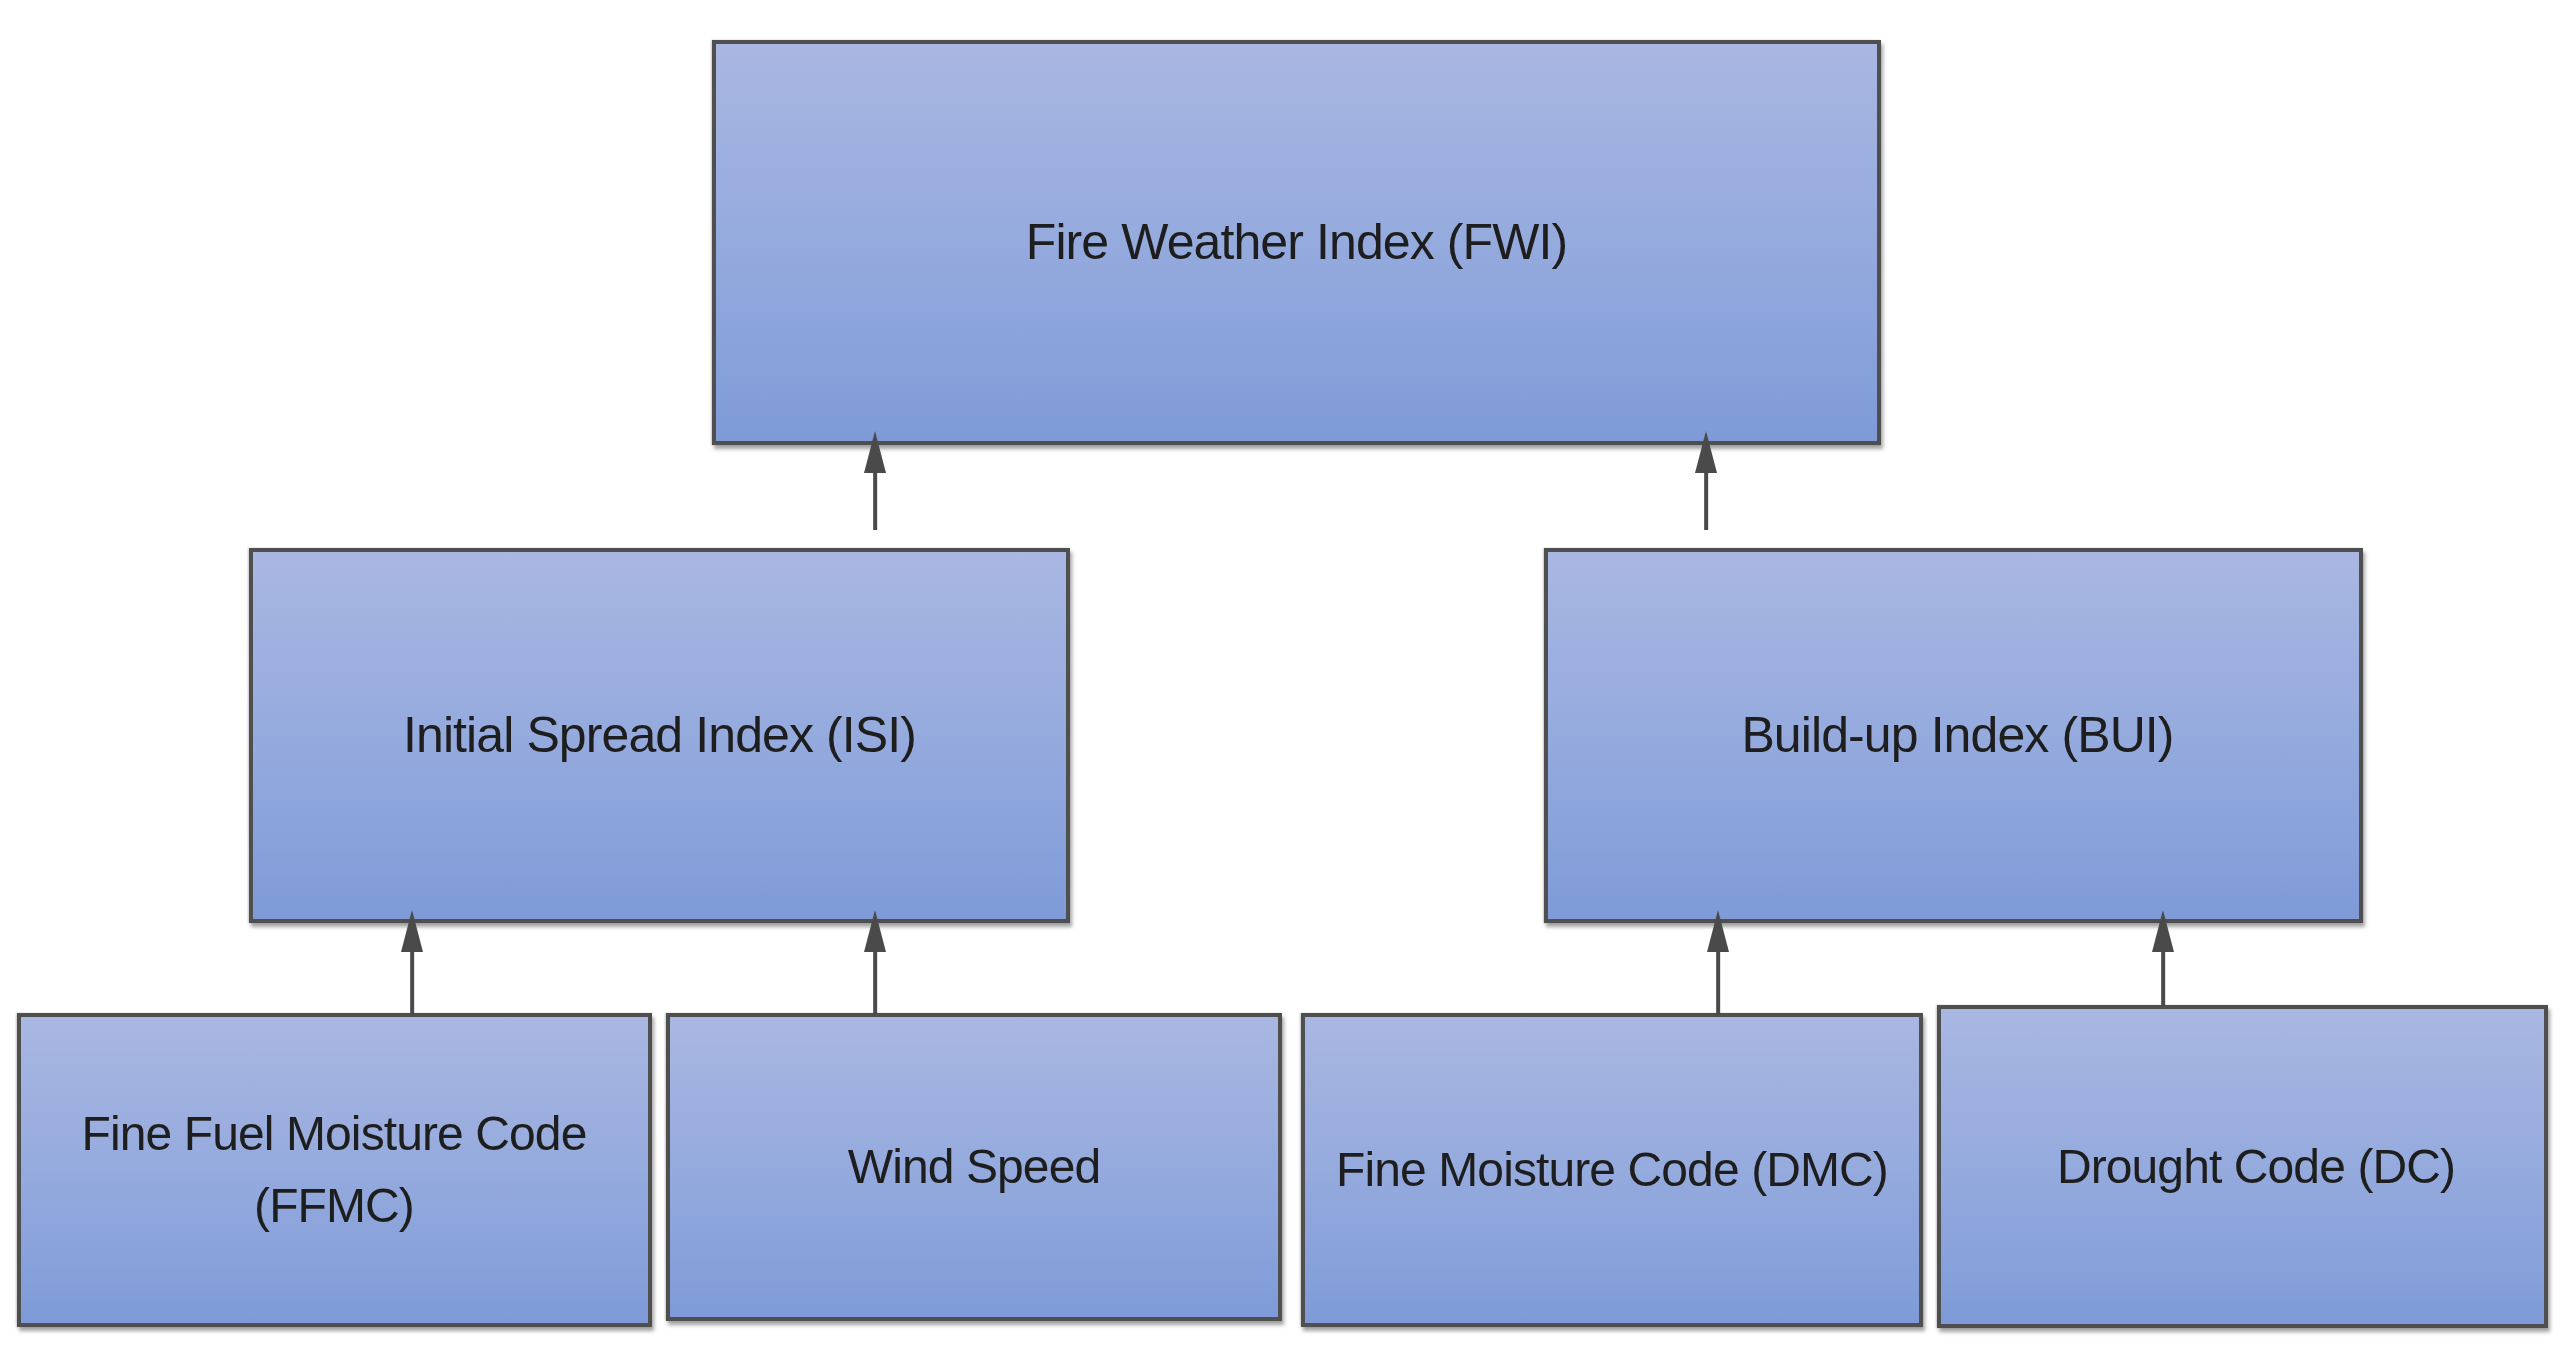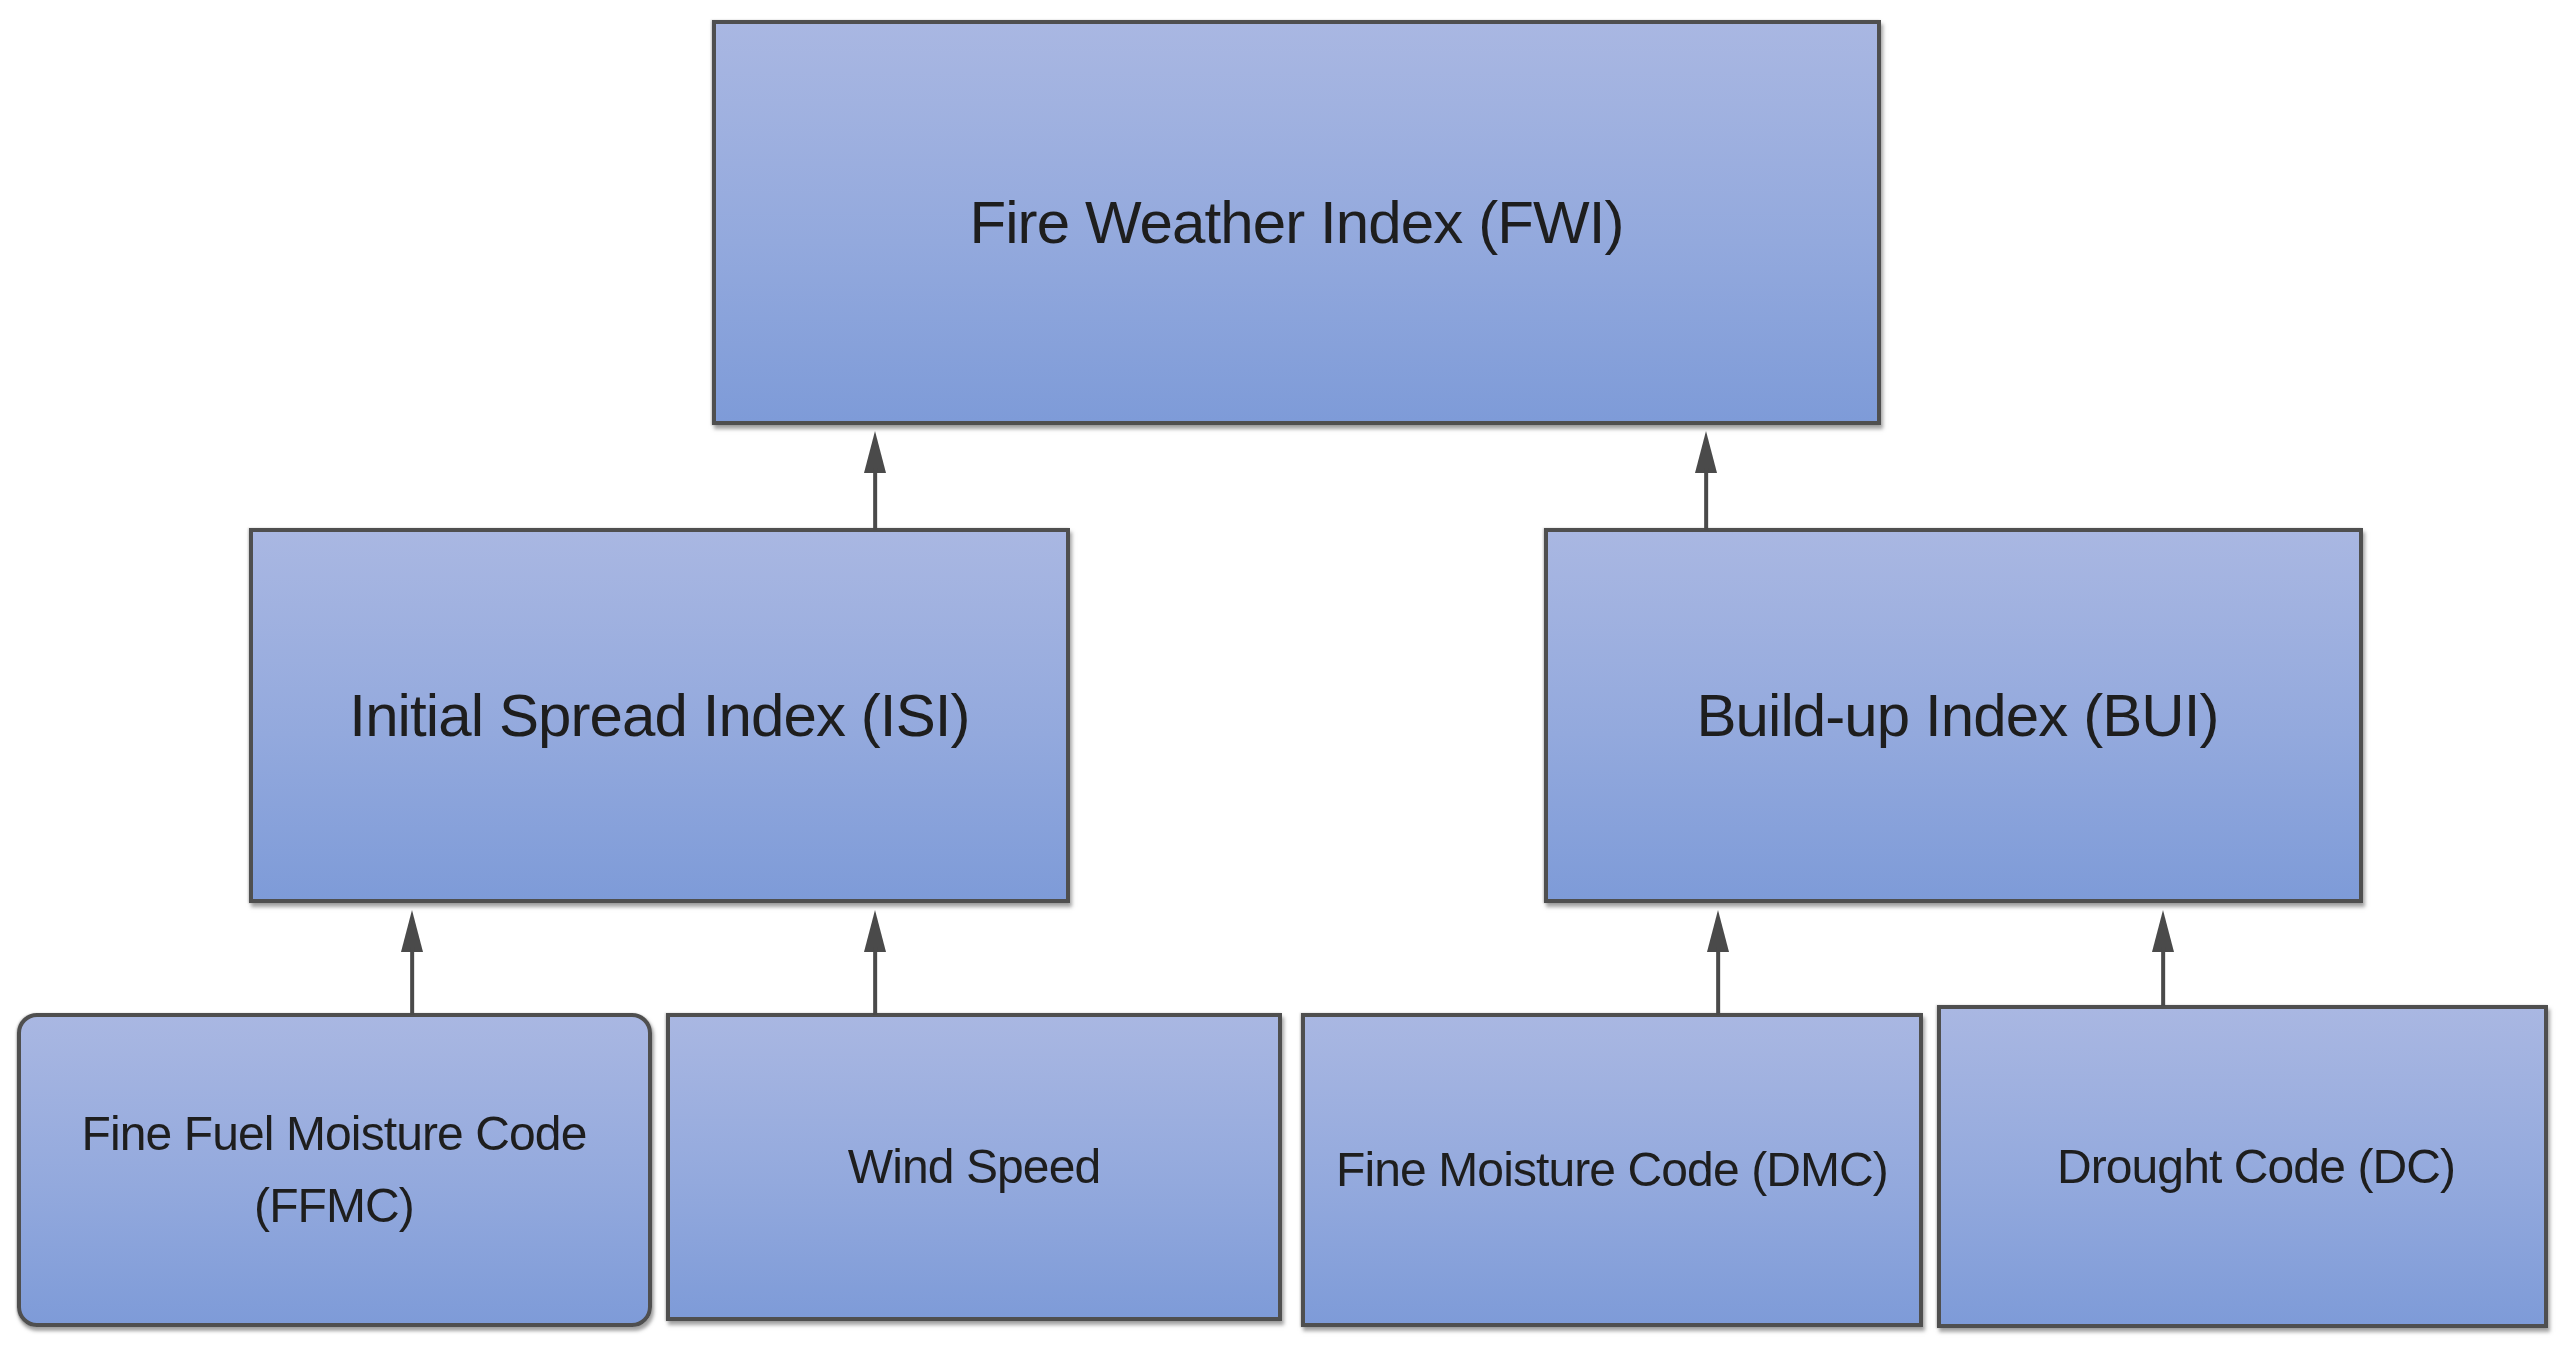--- a/index.html
+++ b/index.html
@@ -26,21 +26,21 @@
       var(--box-fill-bottom, #7e9bd8) 100%);
     box-shadow: 1.8px 3.7px 3.7px rgba(90,90,90,0.55), -0.9px 0 1.8px rgba(120,120,120,0.35);
     display: flex;
     align-items: center;
     justify-content: center;
     text-align: center;
     color: var(--text, #1e1e1e);
     letter-spacing: -0.9px;
     line-height: 1.5;
   }
-  .node-lg  { font-size: 60px; }
+  .node-lg  { font-size: 50px; margin-top: 20px; }
   .node-sm  { font-size: 48px; padding: 0 20px; }
   .arrow {
     position: absolute;
     width: 24px;
   }
   .arrow .head {
     position: absolute;
     top: 0;
     left: 50%;
     transform: translateX(-50%);
@@ -70,21 +70,21 @@
   </div>
 
   <div class="node node-lg" style="left:249px; top:528px; width:821px; height:375px;">
     <span>Initial Spread Index (ISI)</span>
   </div>
 
   <div class="node node-lg" style="left:1544px; top:528px; width:819px; height:375px;padding-left:8px;">
     <span>Build-up Index (BUI)</span>
   </div>
 
-  <div class="node node-sm" style="left:16.5px; top:1013px; width:635px; height:314px;border-radius:20px;">
+  <div class="node node-sm" style="left:16.5px; top:1013px; width:635px; height:314px;">
     <span>Fine Fuel Moisture Code (FFMC)</span>
   </div>
 
   <div class="node node-sm" style="left:666px; top:1013px; width:616px; height:308px;">
     <span>Wind Speed</span>
   </div>
 
   <div class="node node-sm" style="left:1301px; top:1013px; width:622px; height:314px;">
     <span>Fine Moisture Code (DMC)</span>
   </div>

